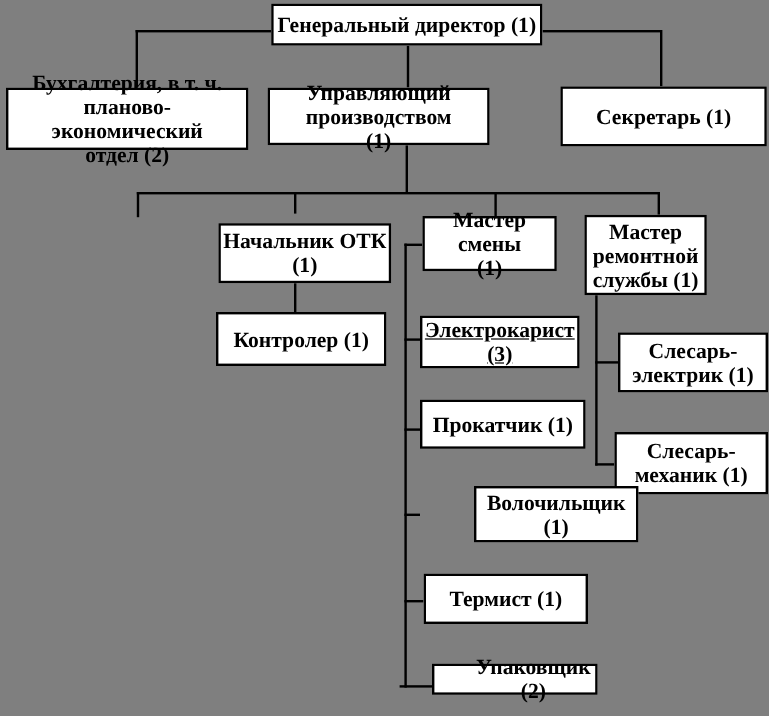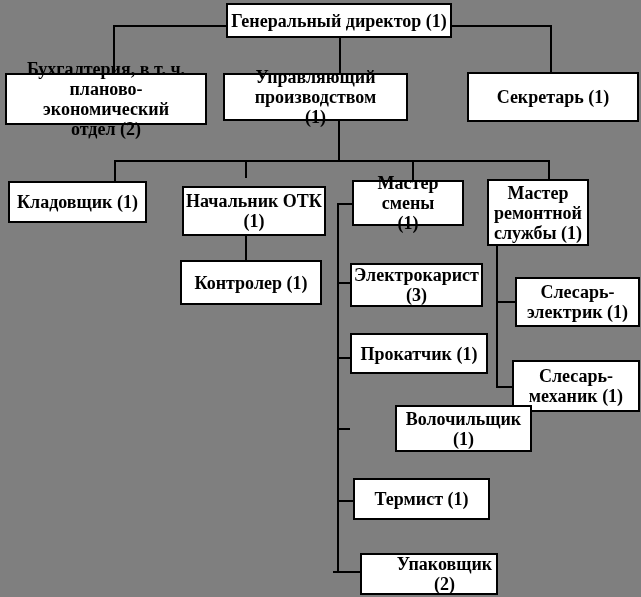--- a/index.html
+++ b/index.html
@@ -64,34 +64,33 @@
   <div class="line" style="left:496px; top:301px; width:19px;  height:2px;"></div>
   <div class="line" style="left:496px; top:386px; width:16px;  height:2px;"></div>
 
   <div class="node" style="left:226px; top:3px;   width:226px; height:35px;">Генеральный директор (1)</div>
   <div class="node" style="left:5px;   top:73px;  width:202px; height:52px;">Бухгалтерия,  в т. ч.
 планово-экономический
 отдел (2)</div>
   <div class="node" style="left:223px; top:73px;  width:185px; height:48px;">Управляющий производством
 (1)</div>
   <div class="node" style="left:467px; top:72px;  width:172px; height:50px;">Секретарь (1)</div>
-  <div class="node" style="left:8px;   top:181px; width:139px; height:42px;">Кладовщик (1)</div>
   <div class="node" style="left:182px; top:186px; width:144px; height:50px;">Начальник ОТК
 (1)</div>
   <div class="node" style="left:352px; top:180px; width:112px; height:46px;">Мастер смены
 (1)</div>
   <div class="node" style="left:487px; top:179px; width:102px; height:67px;">Мастер
 ремонтной
 службы (1)</div>
   <div class="node" style="left:180px; top:260px; width:142px; height:45px;">Контролер (1)</div>
-  <div class="node" style="left:350px; top:263px; width:133px; height:44px;">Электрокарист
+  <div class="node" style="left:350px; top:263px; width:133px; height:44px;text-decoration:underline;">Электрокарист
 (3)</div>
   <div class="node" style="left:515px; top:277px; width:125px; height:50px;">Слесарь-
 электрик (1)</div>
   <div class="node" style="left:350px; top:333px; width:138px; height:41px;">Прокатчик (1)</div>
   <div class="node" style="left:512px; top:360px; width:128px; height:52px;">Слесарь-
 механик (1)</div>
   <div class="node" style="left:350px; top:405px; width:137px; height:47px;margin-left:45px;">Волочильщик
 (1)</div>
   <div class="node" style="left:353px; top:478px; width:137px; height:42px;">Термист (1)</div>
-  <div class="node" style="left:360px; top:553px; width:138px; height:42px;padding-left:33px;">Упаковщик (2)</div>
+  <div class="node" style="left:360px; top:553px; width:138px; height:26px;padding-left:33px;">Упаковщик (2)</div>
 
 </div>
 
 </body></html>

